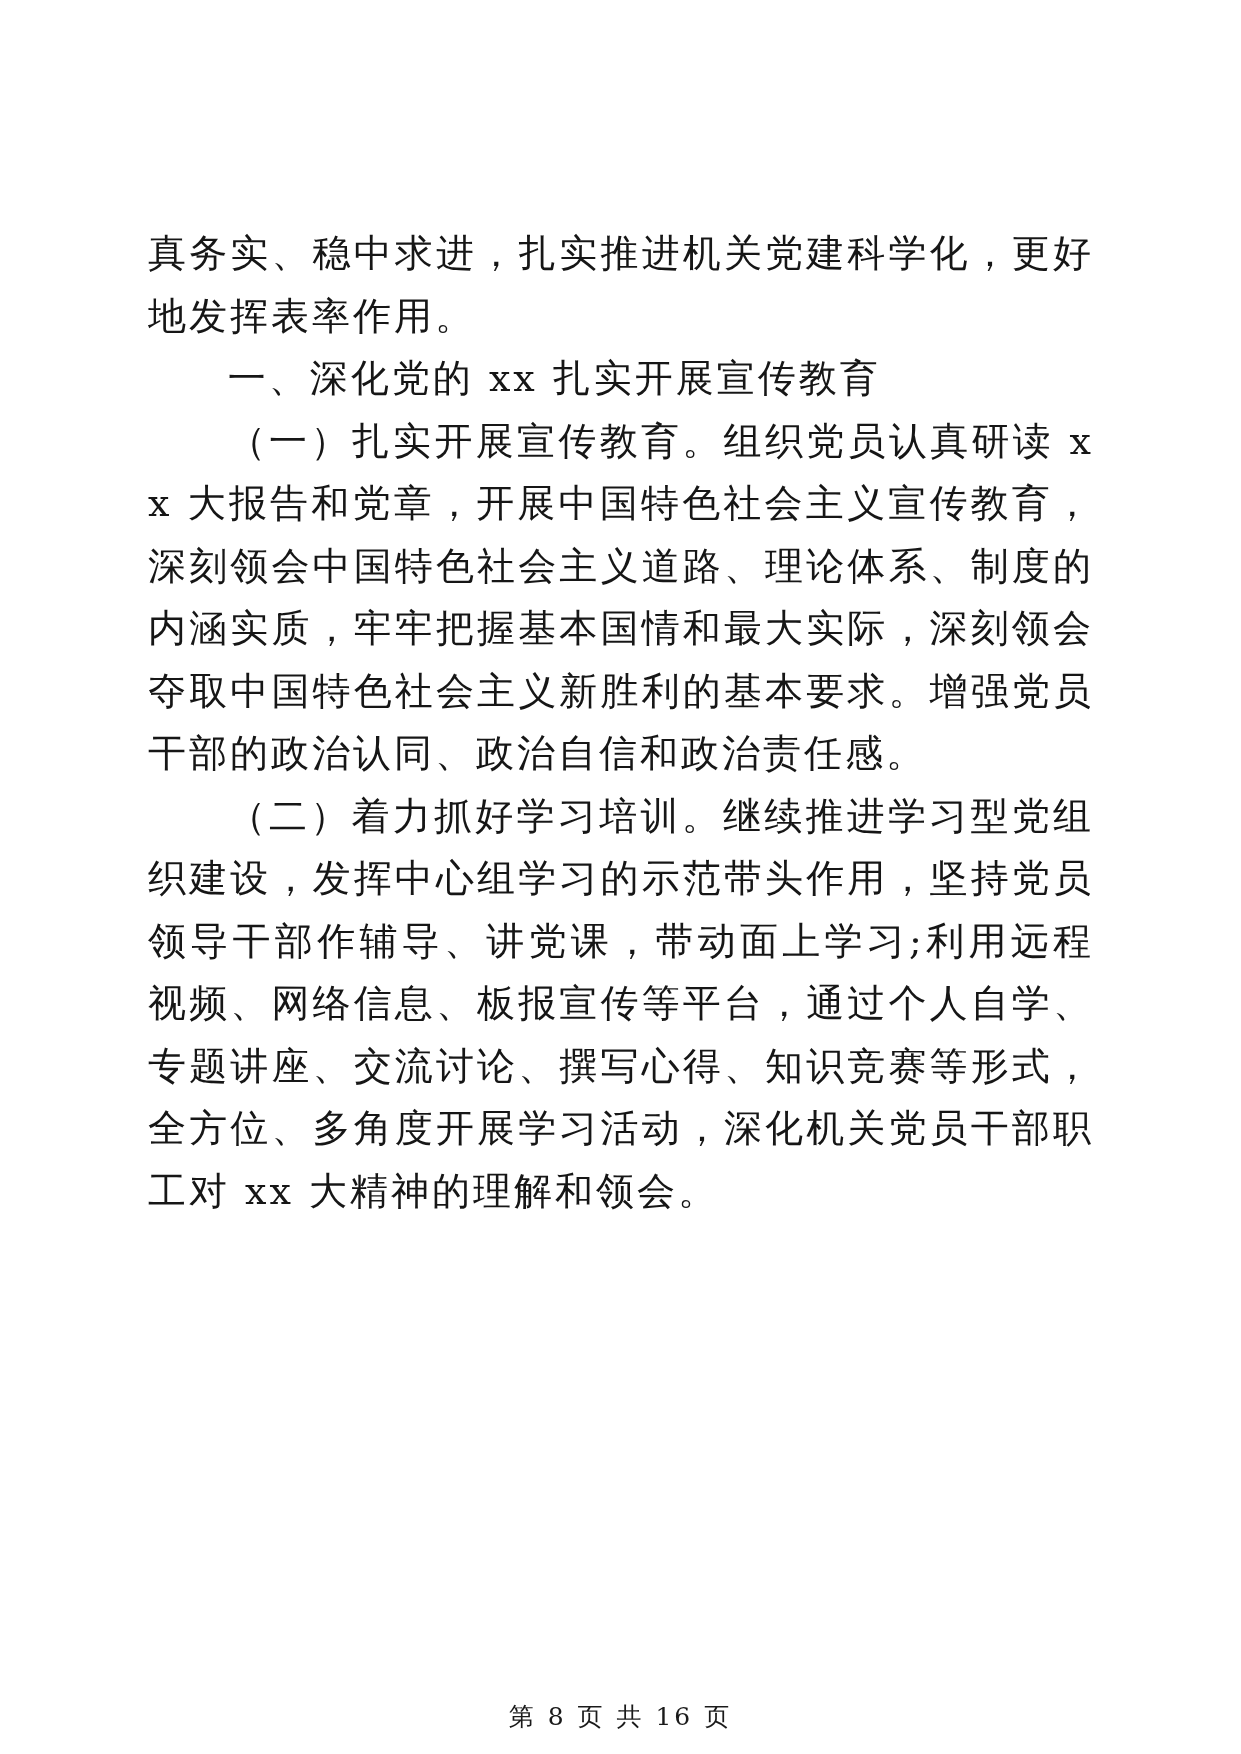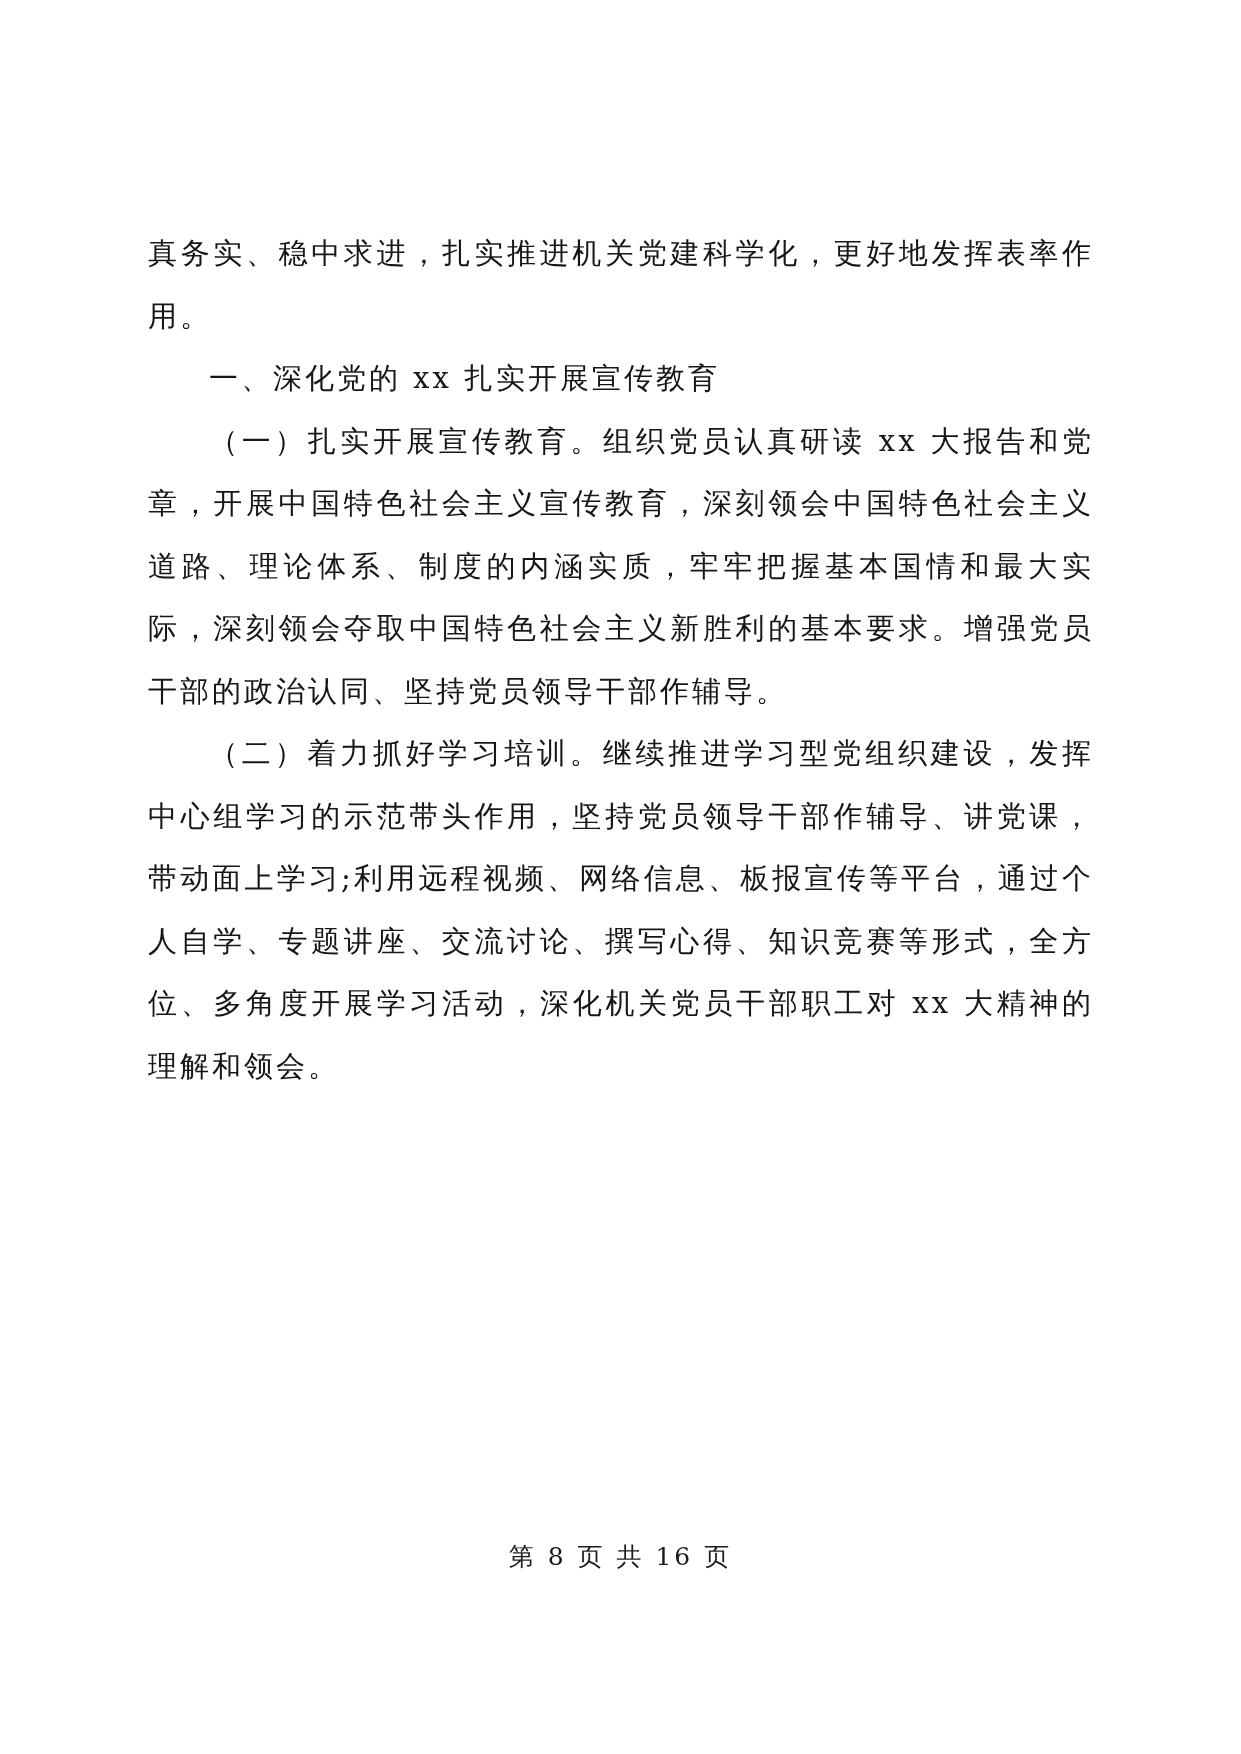--- a/index.html
+++ b/index.html
@@ -17,45 +17,45 @@
       color: #161616;
     }
     .content {
       position: absolute;
       top: 222px;
       left: 148px;
       width: 946px;
     }
     .para {
       margin: 0;
-      font-size: 29px;
+      font-size: 38px;
       line-height: 62.5px;
       letter-spacing: 3px;
       text-align: justify;
       text-justify: inter-ideograph;
       word-break: break-all;
     }
     .para.indent {
       text-indent: 2.1em;
     }
     .footer {
       position: absolute;
-      top: 1540px;
+      top: 1700px;
       left: 0;
       width: 100%;
       text-align: center;
       font-size: 25px;
       letter-spacing: 3px;
       color: #1a1a1a;
     }
   </style>
 </head>
 <body>
 
 <div class="page">
   <div class="content">
     <p class="para">真务实、稳中求进，扎实推进机关党建科学化，更好地发挥表率作用。</p>
     <p class="para indent">一、深化党的 xx 扎实开展宣传教育</p>
-    <p class="para indent">（一）扎实开展宣传教育。组织党员认真研读 xx 大报告和党章，开展中国特色社会主义宣传教育，深刻领会中国特色社会主义道路、理论体系、制度的内涵实质，牢牢把握基本国情和最大实际，深刻领会夺取中国特色社会主义新胜利的基本要求。增强党员干部的政治认同、坚持党员领导干部作辅导。</p>
+    <p class="para indent">（一）扎实开展宣传教育。组织党员认真研读 xx 大报告和党章，开展中国特色社会主义宣传教育，深刻领会中国特色社会主义道路、理论体系、制度的内涵实质，牢牢把握基本国情和最大实际，深刻领会夺取中国特色社会主义新胜利的基本要求。增强党员干部的政治认同、政治自信和政治责任感。</p>
     <p class="para indent">（二）着力抓好学习培训。继续推进学习型党组织建设，发挥中心组学习的示范带头作用，坚持党员领导干部作辅导、讲党课，带动面上学习;利用远程视频、网络信息、板报宣传等平台，通过个人自学、专题讲座、交流讨论、撰写心得、知识竞赛等形式，全方位、多角度开展学习活动，深化机关党员干部职工对 xx 大精神的理解和领会。</p>
   </div>
   <div class="footer">第 8 页  共 16 页</div>
 </div>
 
 </body></html>

